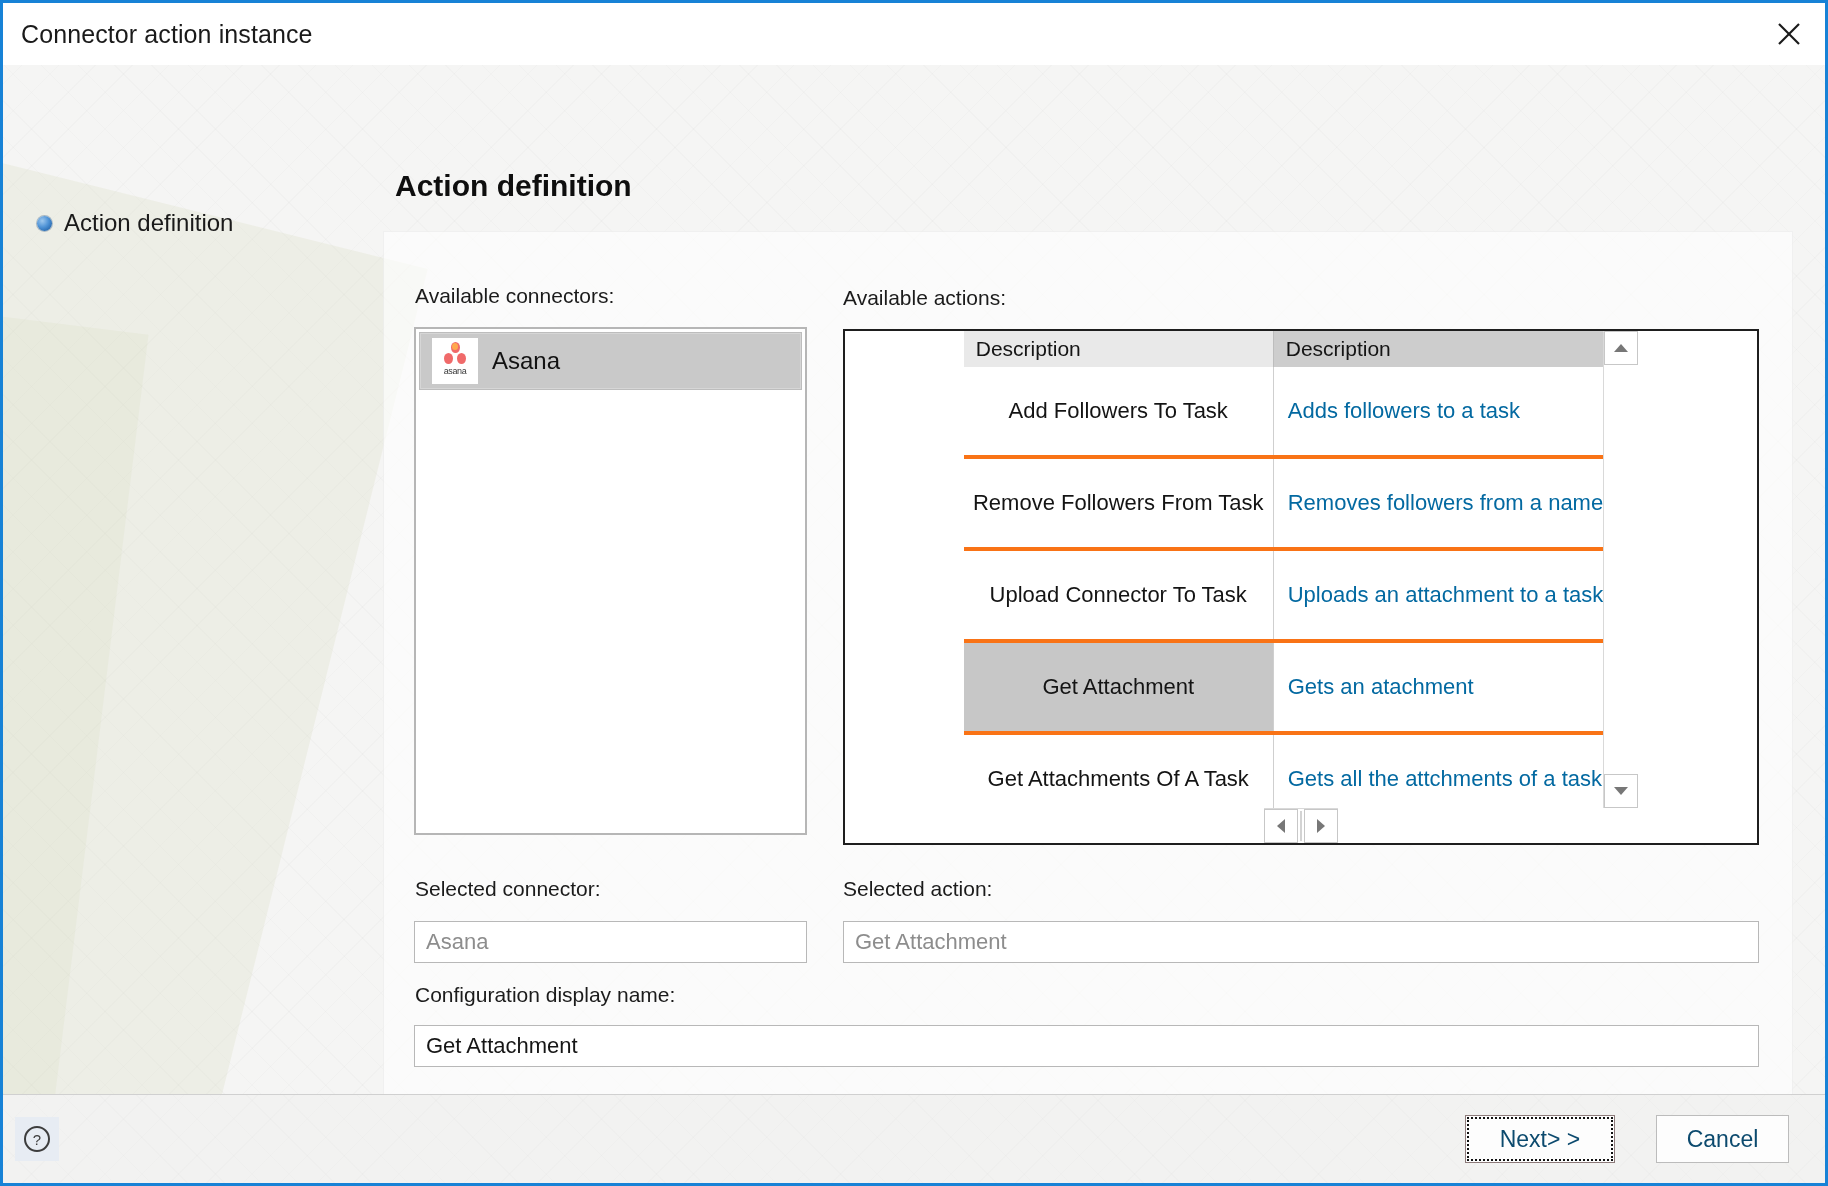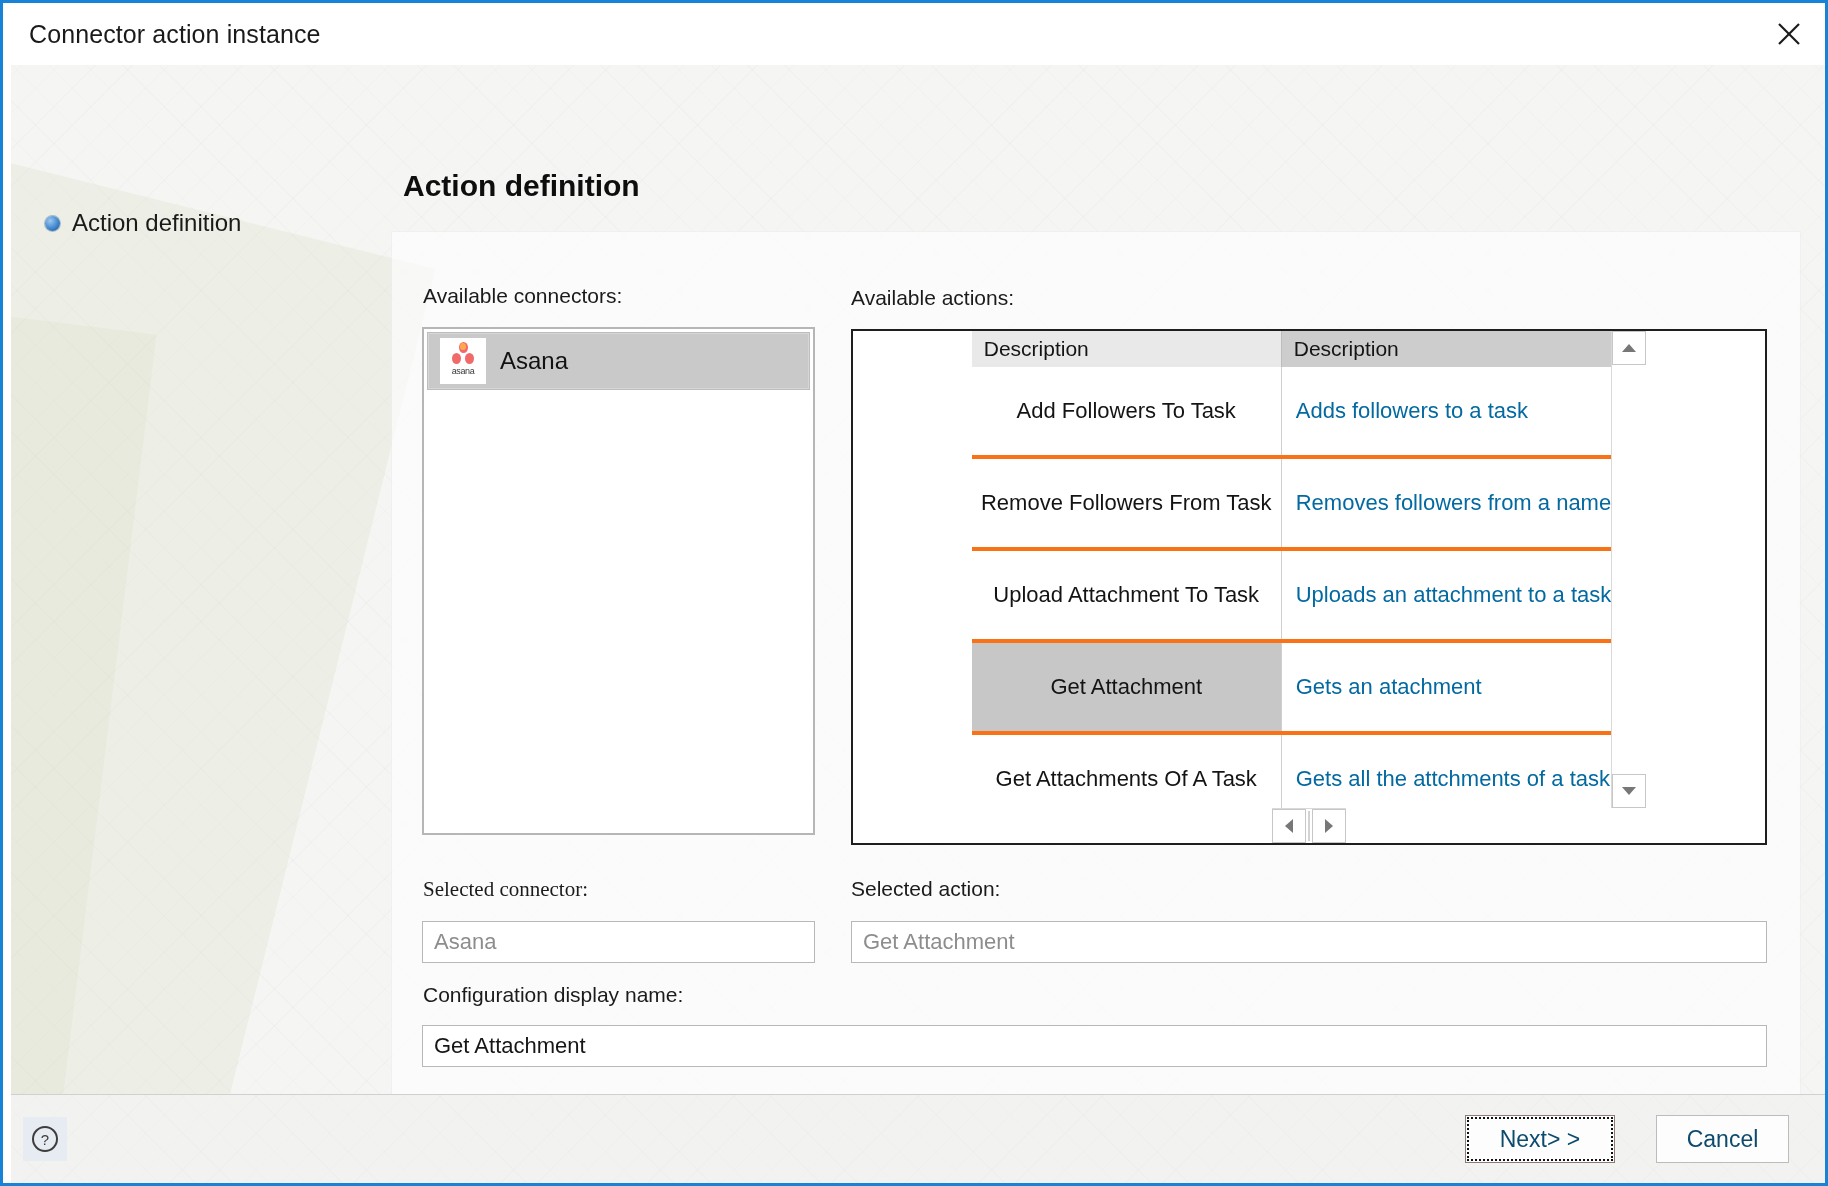--- a/index.html
+++ b/index.html
@@ -17,21 +17,20 @@
   
   #window {
     position: absolute;
     left: 0; top: 0;
     width: 1828px; height: 1186px;
     box-sizing: border-box;
     border: 3px solid #1782d6;
     background: #ffffff;
     display: flex;
     flex-direction: column;
-    padding-left: 8px;
   }
 
   
   #titlebar {
     height: 62px;
     min-height: 62px;
     background: #ffffff;
     display: flex;
     align-items: center;
     position: relative;
@@ -308,21 +307,21 @@
     flex: 1 1 auto;
     height: 30px;
     margin: 0 2px;
     background: #ffffff;
     border: 1px solid #d3d3d3;
     box-sizing: border-box;
     cursor: pointer;
   }
 
   
-  #sel-conn-label { left: 412px; top: 812px; font-family: Liberation Serif, serif; }
+  #sel-conn-label { left: 412px; top: 812px; }
   #sel-act-label  { left: 840px; top: 812px; }
   #cfg-label      { left: 412px; top: 918px; }
 
   .txtbox {
     position: absolute;
     background: #ffffff;
     border: 1px solid #b8b8b8;
     box-sizing: border-box;
     display: flex;
     align-items: center;
@@ -443,21 +442,21 @@
           <div id="grid-body">
             <div class="grow">
               <div class="c1">Add Followers To Task</div>
               <div class="c2">Adds followers to a task</div>
             </div>
             <div class="grow">
               <div class="c1">Remove Followers From Task</div>
               <div class="c2">Removes followers from a name</div>
             </div>
             <div class="grow">
-              <div class="c1">Upload Attachment To Task</div>
+              <div class="c1">Upload Connector To Task</div>
               <div class="c2">Uploads an attachment to a task</div>
             </div>
             <div class="grow selected">
               <div class="c1">Get Attachment</div>
               <div class="c2">Gets an atachment</div>
             </div>
             <div class="grow">
               <div class="c1">Get Attachments Of A Task</div>
               <div class="c2">Gets all the attchments of a task</div>
             </div>

